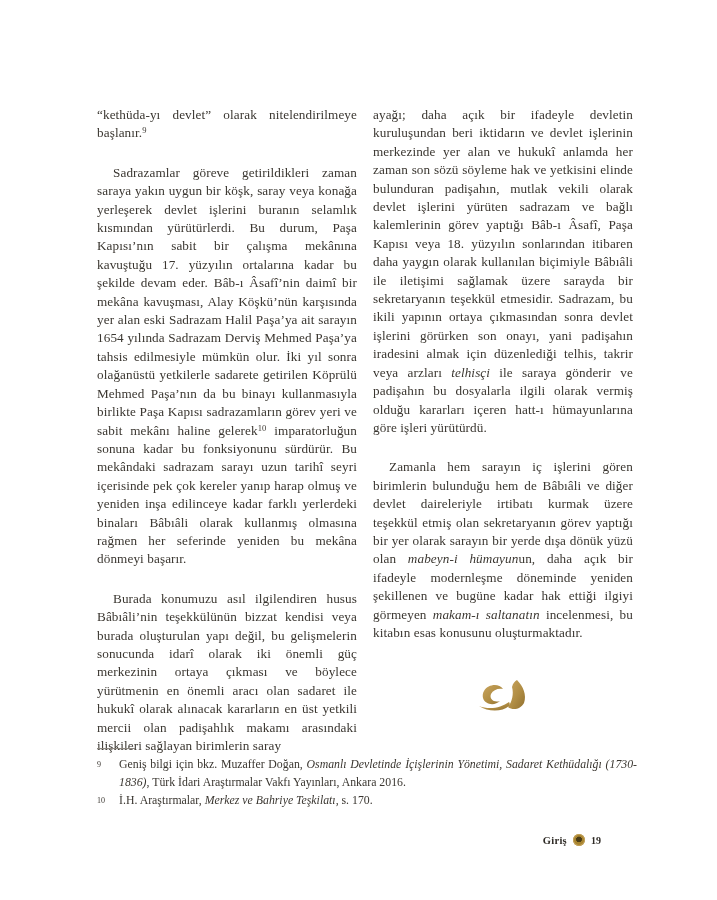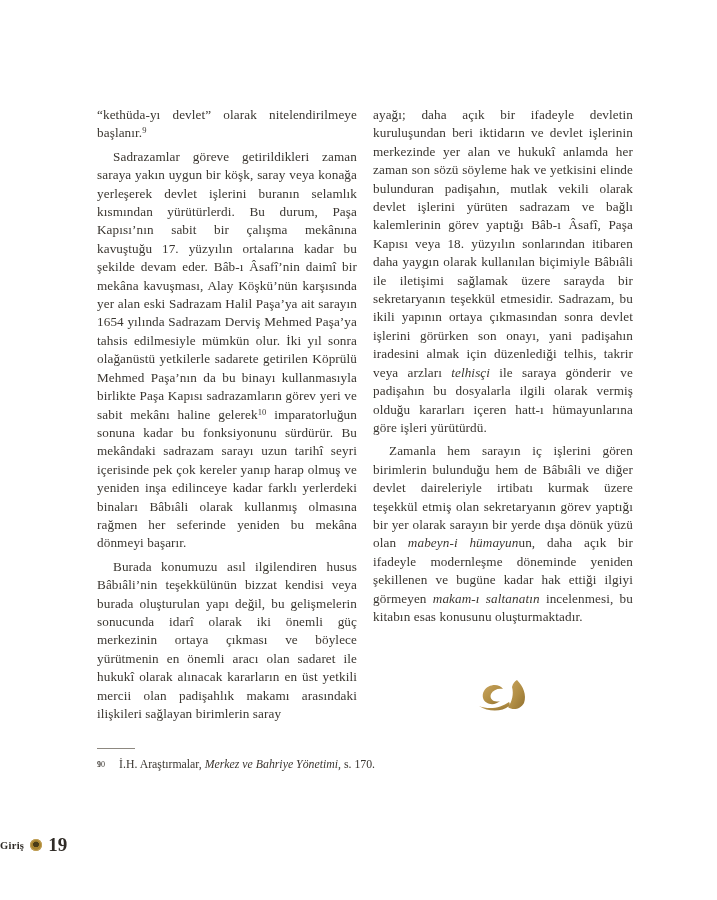--- a/index.html
+++ b/index.html
@@ -25,21 +25,21 @@
     gap: 16px;
   }
   .column { width: 260px; }
   .body-paragraph {
     margin: 0;
     font-size: 13.2px;
     line-height: 18.4px;
     text-align: justify;
     letter-spacing: 0.1px;
   }
-  .body-paragraph + .body-paragraph { margin-top: 5px; }
+  .body-paragraph + .body-paragraph { margin-top: 21px; }
   .body-paragraph.indent { text-indent: 16px; }
   .body-paragraph em { }
   sup.fnref {
     font-size: 8.5px;
     line-height: 0;
     vertical-align: 4px;
   }
   .footnote-area {
     position: absolute;
     top: 748px;
@@ -65,39 +65,39 @@
     font-size: 8px;
     line-height: 17.8px;
   }
   .footnote em { font-style: italic; }
   .page-footer {
     position: absolute;
     top: 834px;
     left: 0;
     right: 55px;
     display: flex;
-    justify-content: flex-start;
+    justify-content: flex-end;
     align-items: center;
     gap: 6px;
   }
   .section-label {
     font-size: 10.5px;
     font-weight: bold;
     letter-spacing: 0.3px;
     color: #2f2b26;
   }
   .medallion {
     width: 12px;
     height: 12px;
     border-radius: 50%;
     background: radial-gradient(circle at 50% 45%, #4a3c17 0 30%, #a8842f 34% 72%, #6b5423 100%);
     box-shadow: 0 0 0 1px #c3a159 inset;
   }
   .page-number {
-    font-size: 19px;
+    font-size: 10px;
     font-weight: bold;
     color: #2f2b26;
   }
 </style>
 </head>
 <body>
 
 <div class="page">
 
   <div class="columns">
@@ -127,22 +127,22 @@
 
       <path fill="url(#gold)" d="M12 13 C16 6 27 5 31 11 C26 10 21 12 19 16 C17 21 22 25 28 23 C23 28 13 27 11 20 C10.4 17.6 10.8 15 12 13 Z"></path>
 
       <path fill="url(#gold)" d="M37 28 C30 34 16 34 7 28 C17 32 29 30 37 24 C38 25 38 27 37 28 Z"></path>
     </svg>
   </div>
 
   <div class="footnote-area">
     <div class="fn-rule"></div>
     <div>
-        <div class="footnote"><span class="fn-marker">9</span></div>
-        <div class="footnote"><span class="fn-marker">10</span><span class="fn-text"><span>İ.H. Araştırmalar, </span><em>Merkez ve Bahriye Yönetimi</em><span>, s. 170.</span></span></div>
+        <div class="footnote"><span class="fn-marker">9</span><span class="fn-text"><span>Geniş bilgi için bkz. Muzaffer Doğan, </span><em>Osmanlı Devletinde İçişlerinin Yönetimi, Sadaret Kethüdalığı (1730-1836)</em><span>, Türk İdari Araştırmalar Vakfı Yayınları, Ankara 2016.</span></span></div>
+        <div class="footnote"><span class="fn-marker">10</span><span class="fn-text"><span>İ.H. Araştırmalar, </span><em>Merkez ve Bahriye Teşkilatı</em><span>, s. 170.</span></span></div>
       </div>
   </div>
 
   <div class="page-footer">
     <span class="section-label">Giriş</span>
     <span class="medallion"></span>
     <span class="page-number">19</span>
   </div>
 
 </div>

